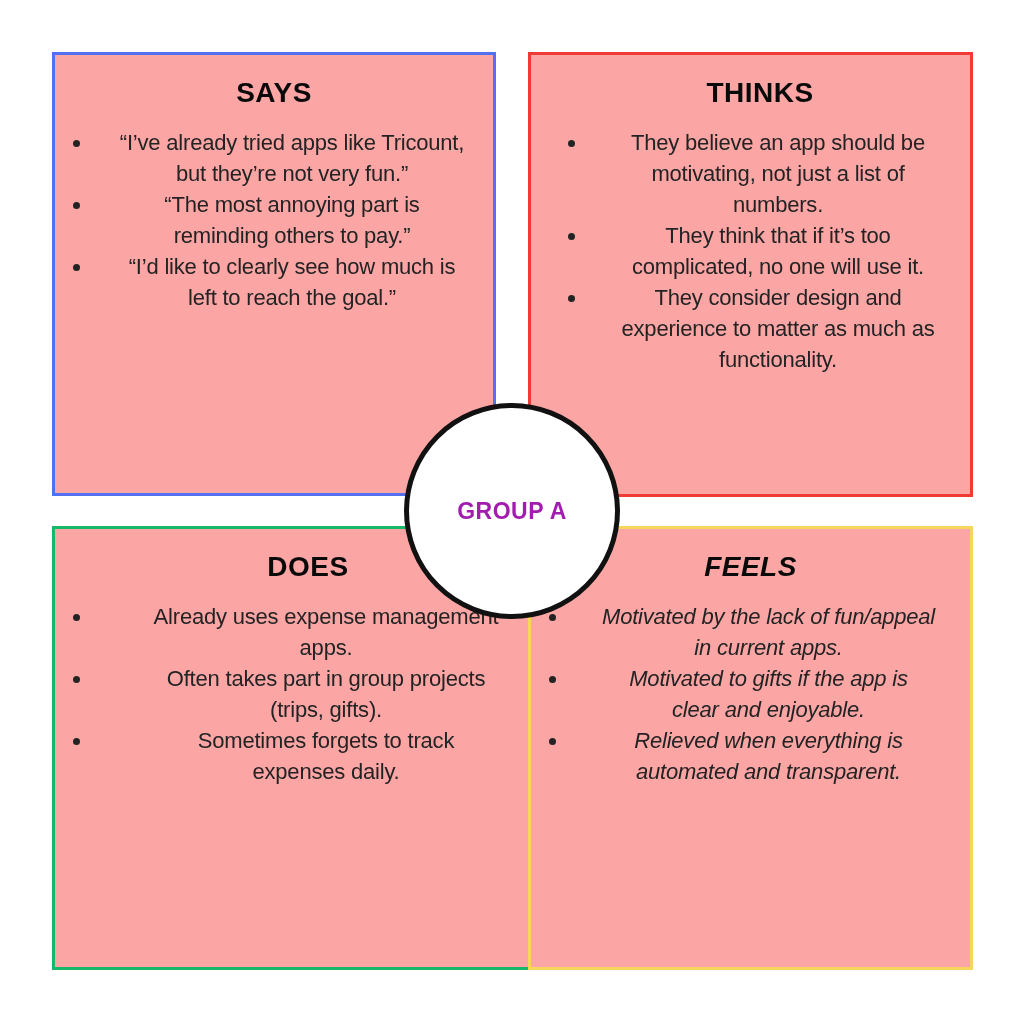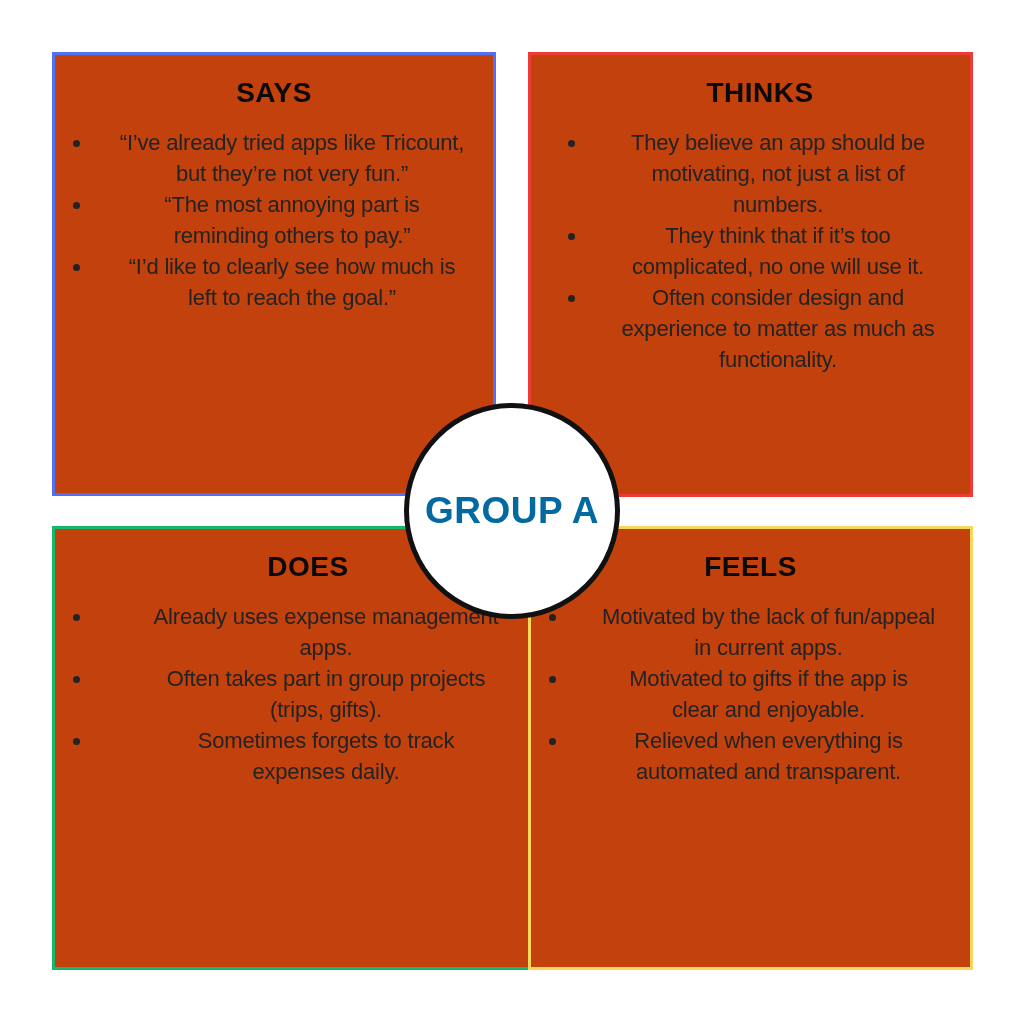--- a/index.html
+++ b/index.html
@@ -13,21 +13,21 @@
     width: 1024px;
     height: 1024px;
     background: #ffffff;
     font-family: "Liberation Sans", sans-serif;
     overflow: hidden;
   }
   .quadrant {
     position: absolute;
     box-sizing: border-box;
     border: 3px solid #0369a1;
-    background: #c2410c;
+    background: #fca5a5;
     z-index: 1;
   }
   .q-says   { left: 52px;  top: 52px;  width: 444px; height: 444px; }
   .q-thinks { left: 528px; top: 52px;  width: 445px; height: 445px; padding-left: 19px; }
   .q-does   { left: 52px;  top: 526px; width: 512px; height: 444px; }
   .q-feels  { left: 528px; top: 526px; width: 445px; height: 444px; }
 
   .quadrant h2 {
     margin: 20px 0 0 0;
     text-align: center;
@@ -59,23 +59,23 @@
     box-sizing: border-box;
     border: 5px solid #111111;
     border-radius: 50%;
     background: #ffffff;
     z-index: 5;
     display: flex;
     align-items: center;
     justify-content: center;
   }
   .center-circle span {
-    font-size: 37px;
+    font-size: 23px;
     font-weight: 700;
-    color: #0369a1;
+    color: #a21caf;
     letter-spacing: 0.5px;
   }
 </style>
 </head>
 <body>
 
 <div class="board">
 
   <section class="quadrant q-says" style="border-color: rgb(82, 112, 240);">
     <h2>SAYS</h2>
@@ -90,39 +90,39 @@
   </section>
 
   <section class="quadrant q-thinks" style="border-color: rgb(238, 59, 54);">
     <h2>THINKS</h2>
     <ul>
         <li>They believe an app should be
 motivating, not just a list of
 numbers.</li>
         <li>They think that if it’s too
 complicated, no one will use it.</li>
-        <li>Often consider design and
+        <li>They consider design and
 experience to matter as much as
 functionality.</li>
       </ul>
   </section>
 
   <section class="quadrant q-does" style="border-color: rgb(22, 185, 108);">
     <h2>DOES</h2>
     <ul>
         <li>Already uses expense management
 apps.</li>
         <li>Often takes part in group projects
 (trips, gifts).</li>
         <li>Sometimes forgets to track
 expenses daily.</li>
       </ul>
   </section>
 
-  <section class="quadrant q-feels" style="border-color: rgb(247, 214, 94);">
+  <section class="quadrant q-feels" style="border-color: rgb(247, 214, 94); font-style: italic;">
     <h2>FEELS</h2>
     <ul>
         <li>Motivated by the lack of fun/appeal
 in current apps.</li>
         <li>Motivated to gifts if the app is
 clear and enjoyable.</li>
         <li>Relieved when everything is
 automated and transparent.</li>
       </ul>
   </section>

